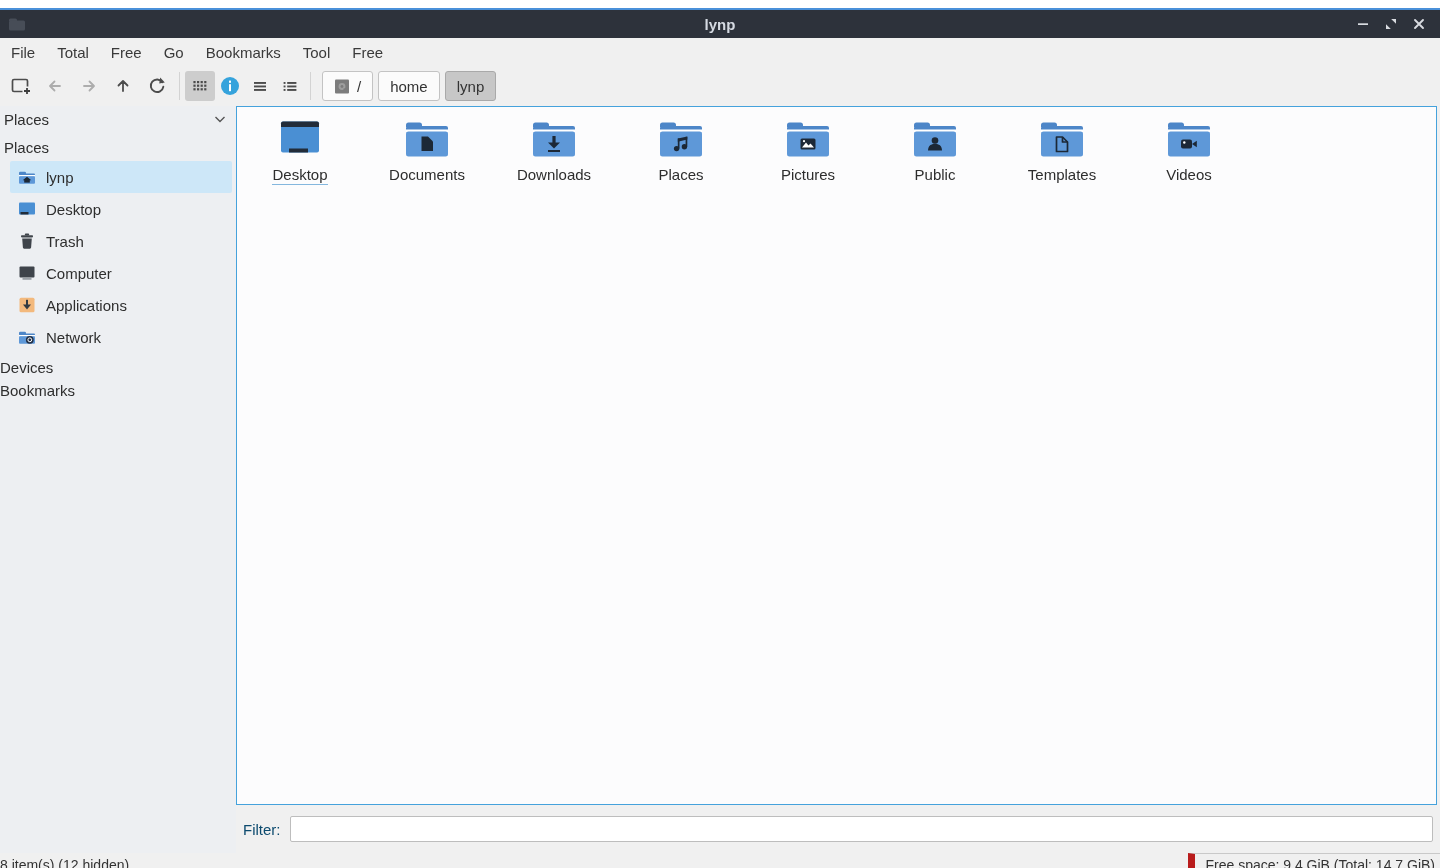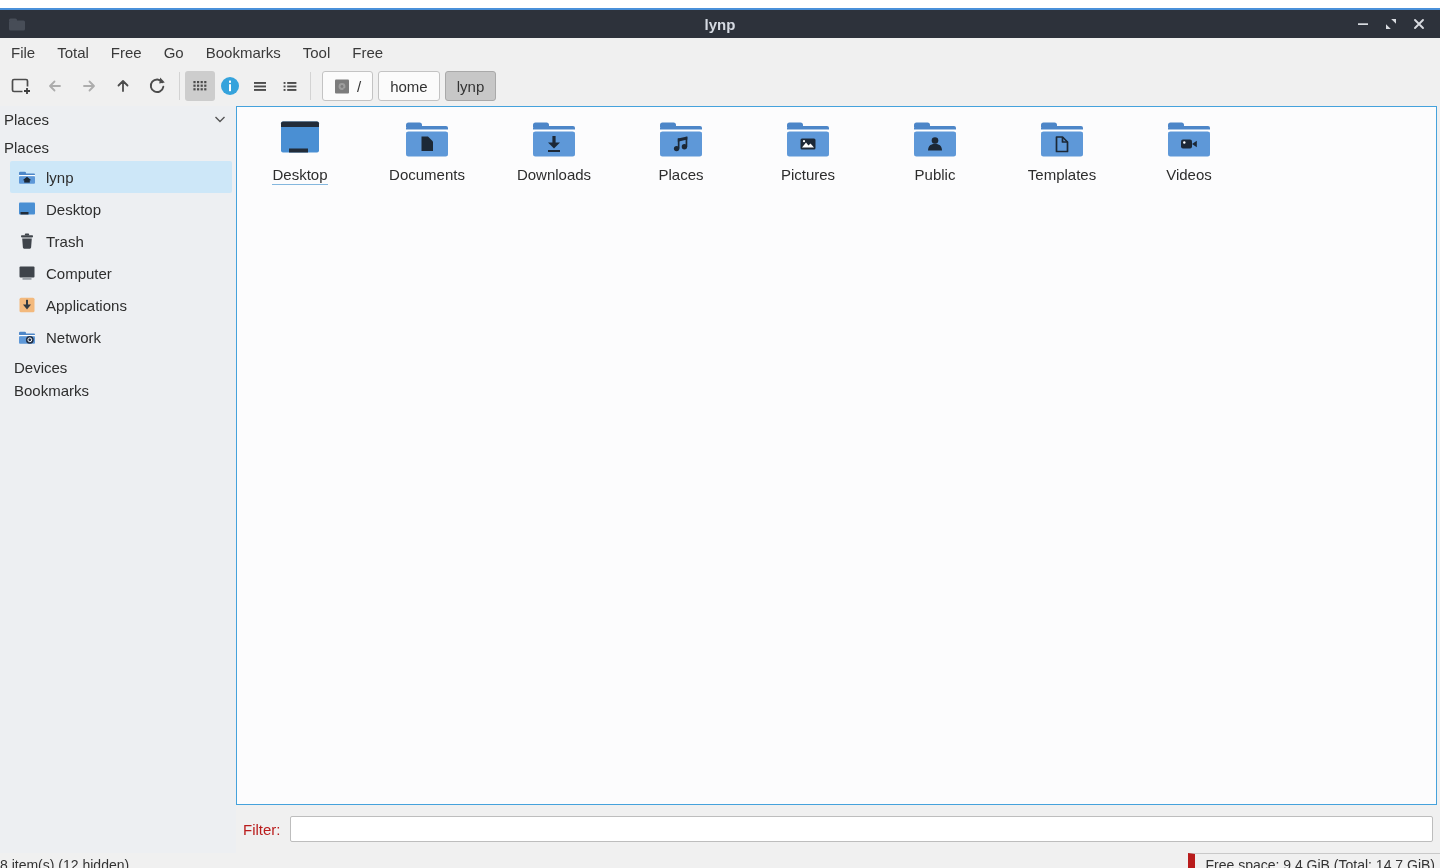--- a/index.html
+++ b/index.html
@@ -36,32 +36,32 @@
   .body{flex:1;display:flex;min-height:0;}
   .sidebar{width:236px;flex:0 0 auto;background:#edeff2;font-size:15px;color:#2e2e2e;
            display:flex;flex-direction:column;}
   .pane-header{height:26px;display:flex;align-items:center;justify-content:space-between;
                padding:0 10px 0 4px;}
   .group-label{padding:7px 4px 5px 4px;}
   .side-item{height:32px;display:flex;align-items:center;gap:10px;margin:0 4px 0 10px;
              padding-left:8px;border-radius:2px;}
   .side-item.selected{background:#cde7f8;}
   .side-icon{width:18px;height:16px;display:flex;align-items:center;justify-content:center;flex:0 0 auto;}
-  .side-footer{padding:3px 14px;line-height:23px;}
+  .side-footer{padding:3px 0;line-height:23px;}
 
   .right-col{flex:1;display:flex;flex-direction:column;min-width:0;}
   .content{flex:1;border:1px solid #45a2dc;background:#fcfcfd;margin-right:3px;overflow:hidden;
            padding:6px 2px;}
   .folder-grid{display:flex;gap:15px;padding-left:5px;}
   .folder-cell{width:112px;display:flex;flex-direction:column;align-items:center;padding-top:7px;}
   .folder-label{font-size:15px;color:#2d2d2d;margin-top:8px;line-height:18px;}
   .folder-cell.selected .folder-label{border-bottom:1px solid #84b7de;}
 
   .filterbar{height:48px;display:flex;align-items:center;padding-left:7px;gap:9px;flex:0 0 auto;}
-  .filter-label{font-size:15px;color:#b91c1c;}
+  .filter-label{font-size:15px;color:#0c4a6e;}
   .filter-input{flex:1;margin-right:7px;height:24px;border:1px solid #bdbdbd;border-radius:2px;
                 background:#ffffff;font-size:14px;padding:0 6px;outline:none;
                 font-family:"Liberation Sans",sans-serif;}
 
   
   .statusbar{height:23px;display:flex;align-items:stretch;font-size:14px;color:#333;flex:0 0 auto;}
   .status-left{flex:1;display:flex;align-items:center;}
   .status-right{display:flex;align-items:center;padding:0 5px 0 10px;
                 border-top:1px solid #c9c9c9;border-left:7px solid #b91c1c;}
 </style>

